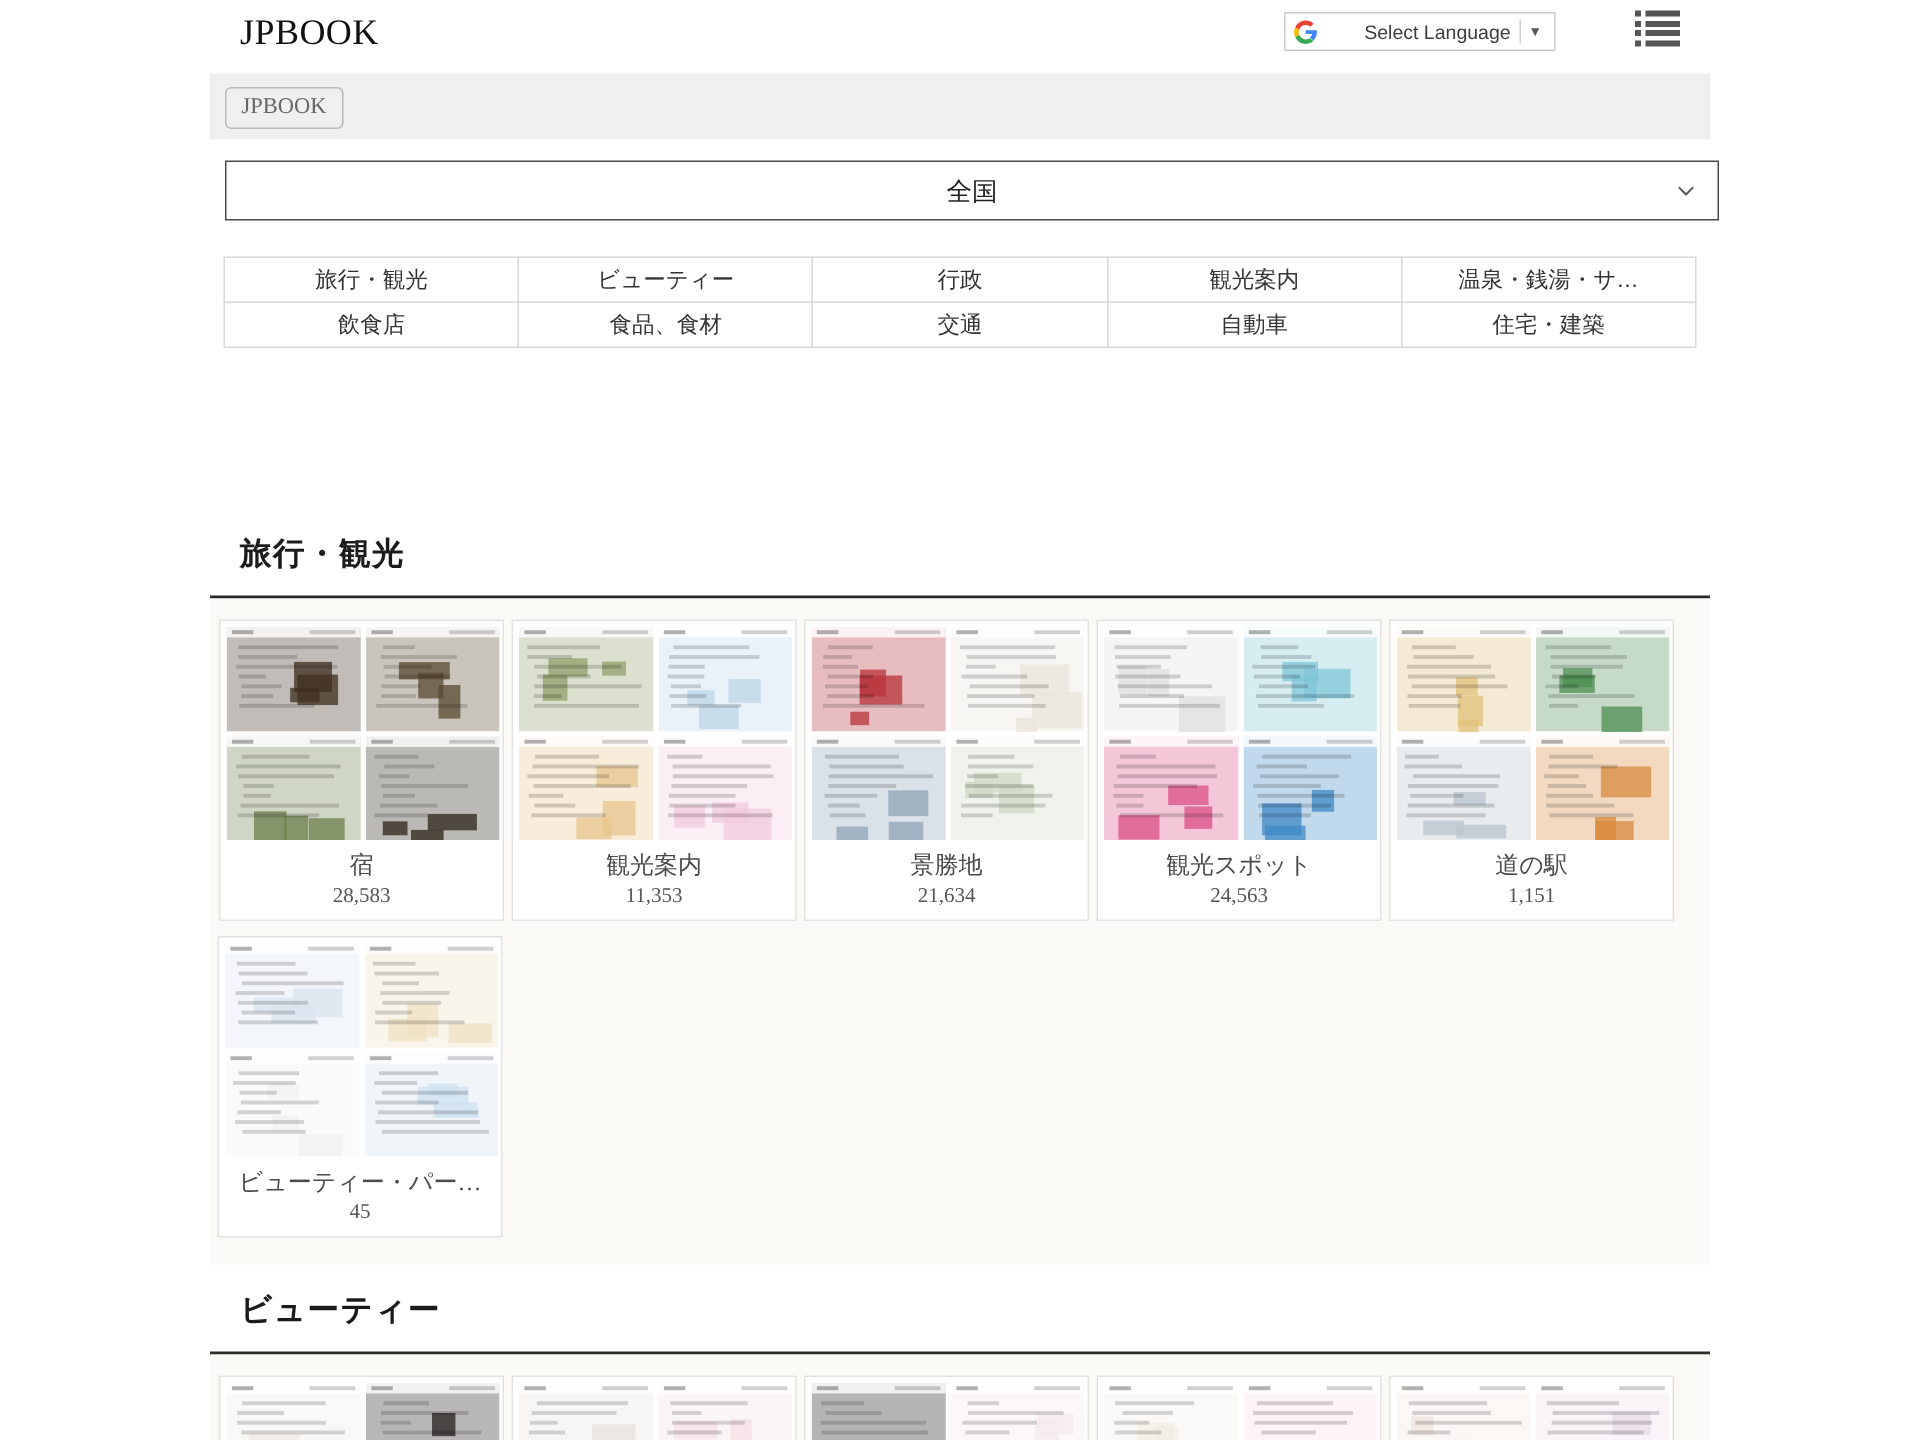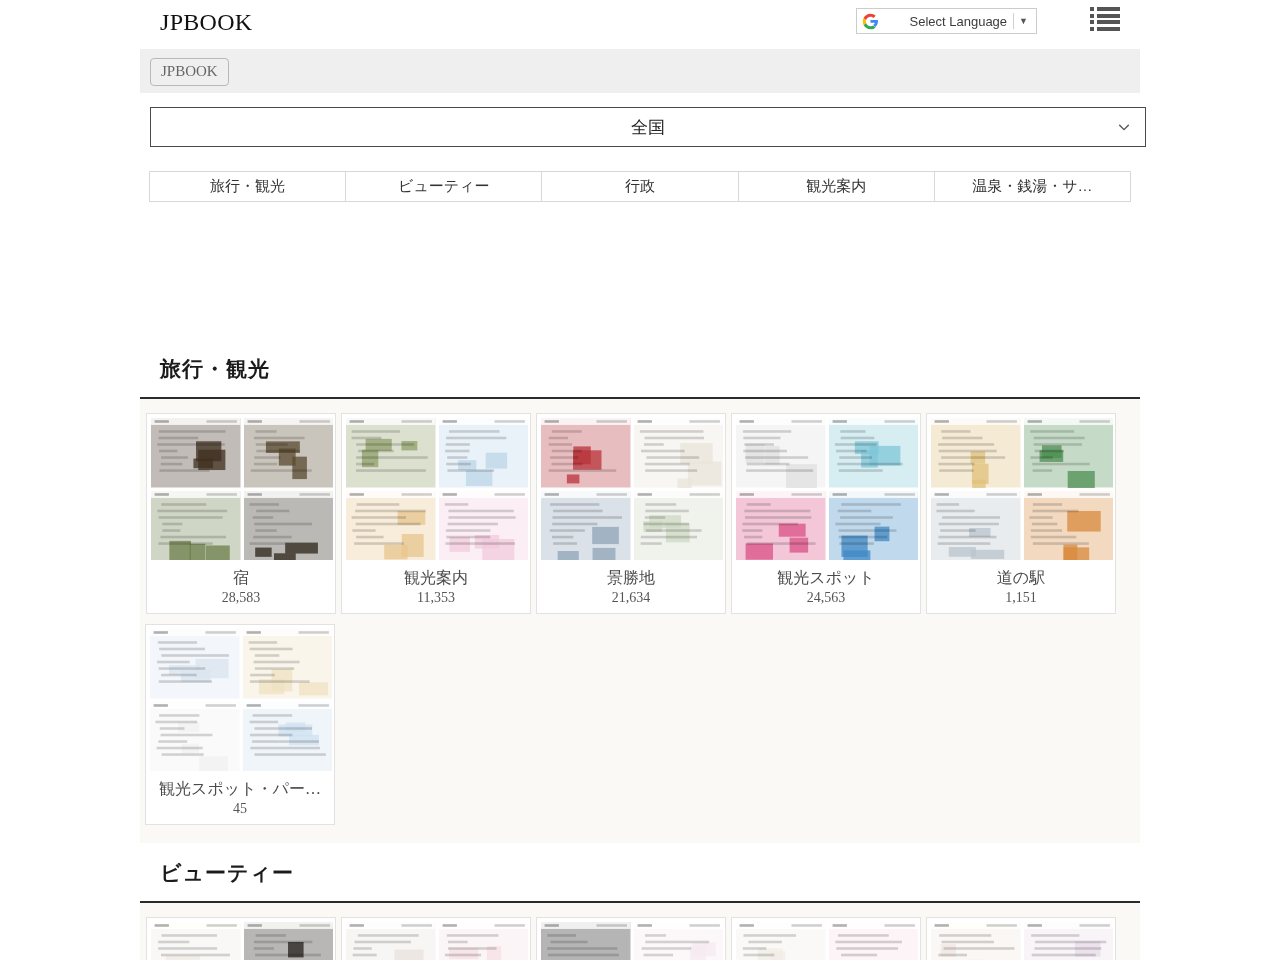--- a/index.html
+++ b/index.html
@@ -265,20 +265,27 @@
 
 <table class="cat-table">
   <tbody id="cat-body">
       <tr>
         <td>旅行・観光</td>
         <td>ビューティー</td>
         <td>行政</td>
         <td>観光案内</td>
         <td>温泉・銭湯・サ…</td>
       </tr>
+      <tr>
+        <td>飲食店</td>
+        <td>食品、食材</td>
+        <td>交通</td>
+        <td>自動車</td>
+        <td>住宅・建築</td>
+      </tr>
     </tbody>
 </table>
 
 <div id="sections-root">
     <div class="section" style="top: 339px;">
       <div class="section-head"><span class="section-title">旅行・観光</span></div>
       <div class="section-rule"></div>
       <div class="cards-wrap">
         <div class="card">
           <div class="thumb-grid">
@@ -762,21 +769,21 @@
                 <rect x="10.7" y="14.0" width="44.3" height="3" fill="rgba(0,0,0,0.16)"></rect>
                 <rect x="7.4" y="21.5" width="31.8" height="3" fill="rgba(0,0,0,0.16)"></rect>
                 <rect x="12.8" y="29.0" width="64.3" height="3" fill="rgba(0,0,0,0.16)"></rect>
                 <rect x="7.9" y="36.5" width="47.2" height="3" fill="rgba(0,0,0,0.16)"></rect>
                 <rect x="10.1" y="44.0" width="74.7" height="3" fill="rgba(0,0,0,0.16)"></rect>
                 <rect x="8.3" y="51.5" width="77.7" height="3" fill="rgba(0,0,0,0.16)"></rect>
                 <rect x="12.8" y="59.0" width="79.8" height="3" fill="rgba(0,0,0,0.16)"></rect>
               </svg>
             </div>
           </div>
-          <div class="card-label">観光スポット・パー…</div>
+          <div class="card-label">ビューティー・パー…</div>
           <div class="card-count">45</div>
         </div>
       </div>
     </div>
     <div class="section" style="top: 843px;">
       <div class="section-head"><span class="section-title">ビューティー</span></div>
       <div class="section-rule"></div>
       <div class="cards-wrap">
         <div class="card">
           <div class="thumb-grid">

